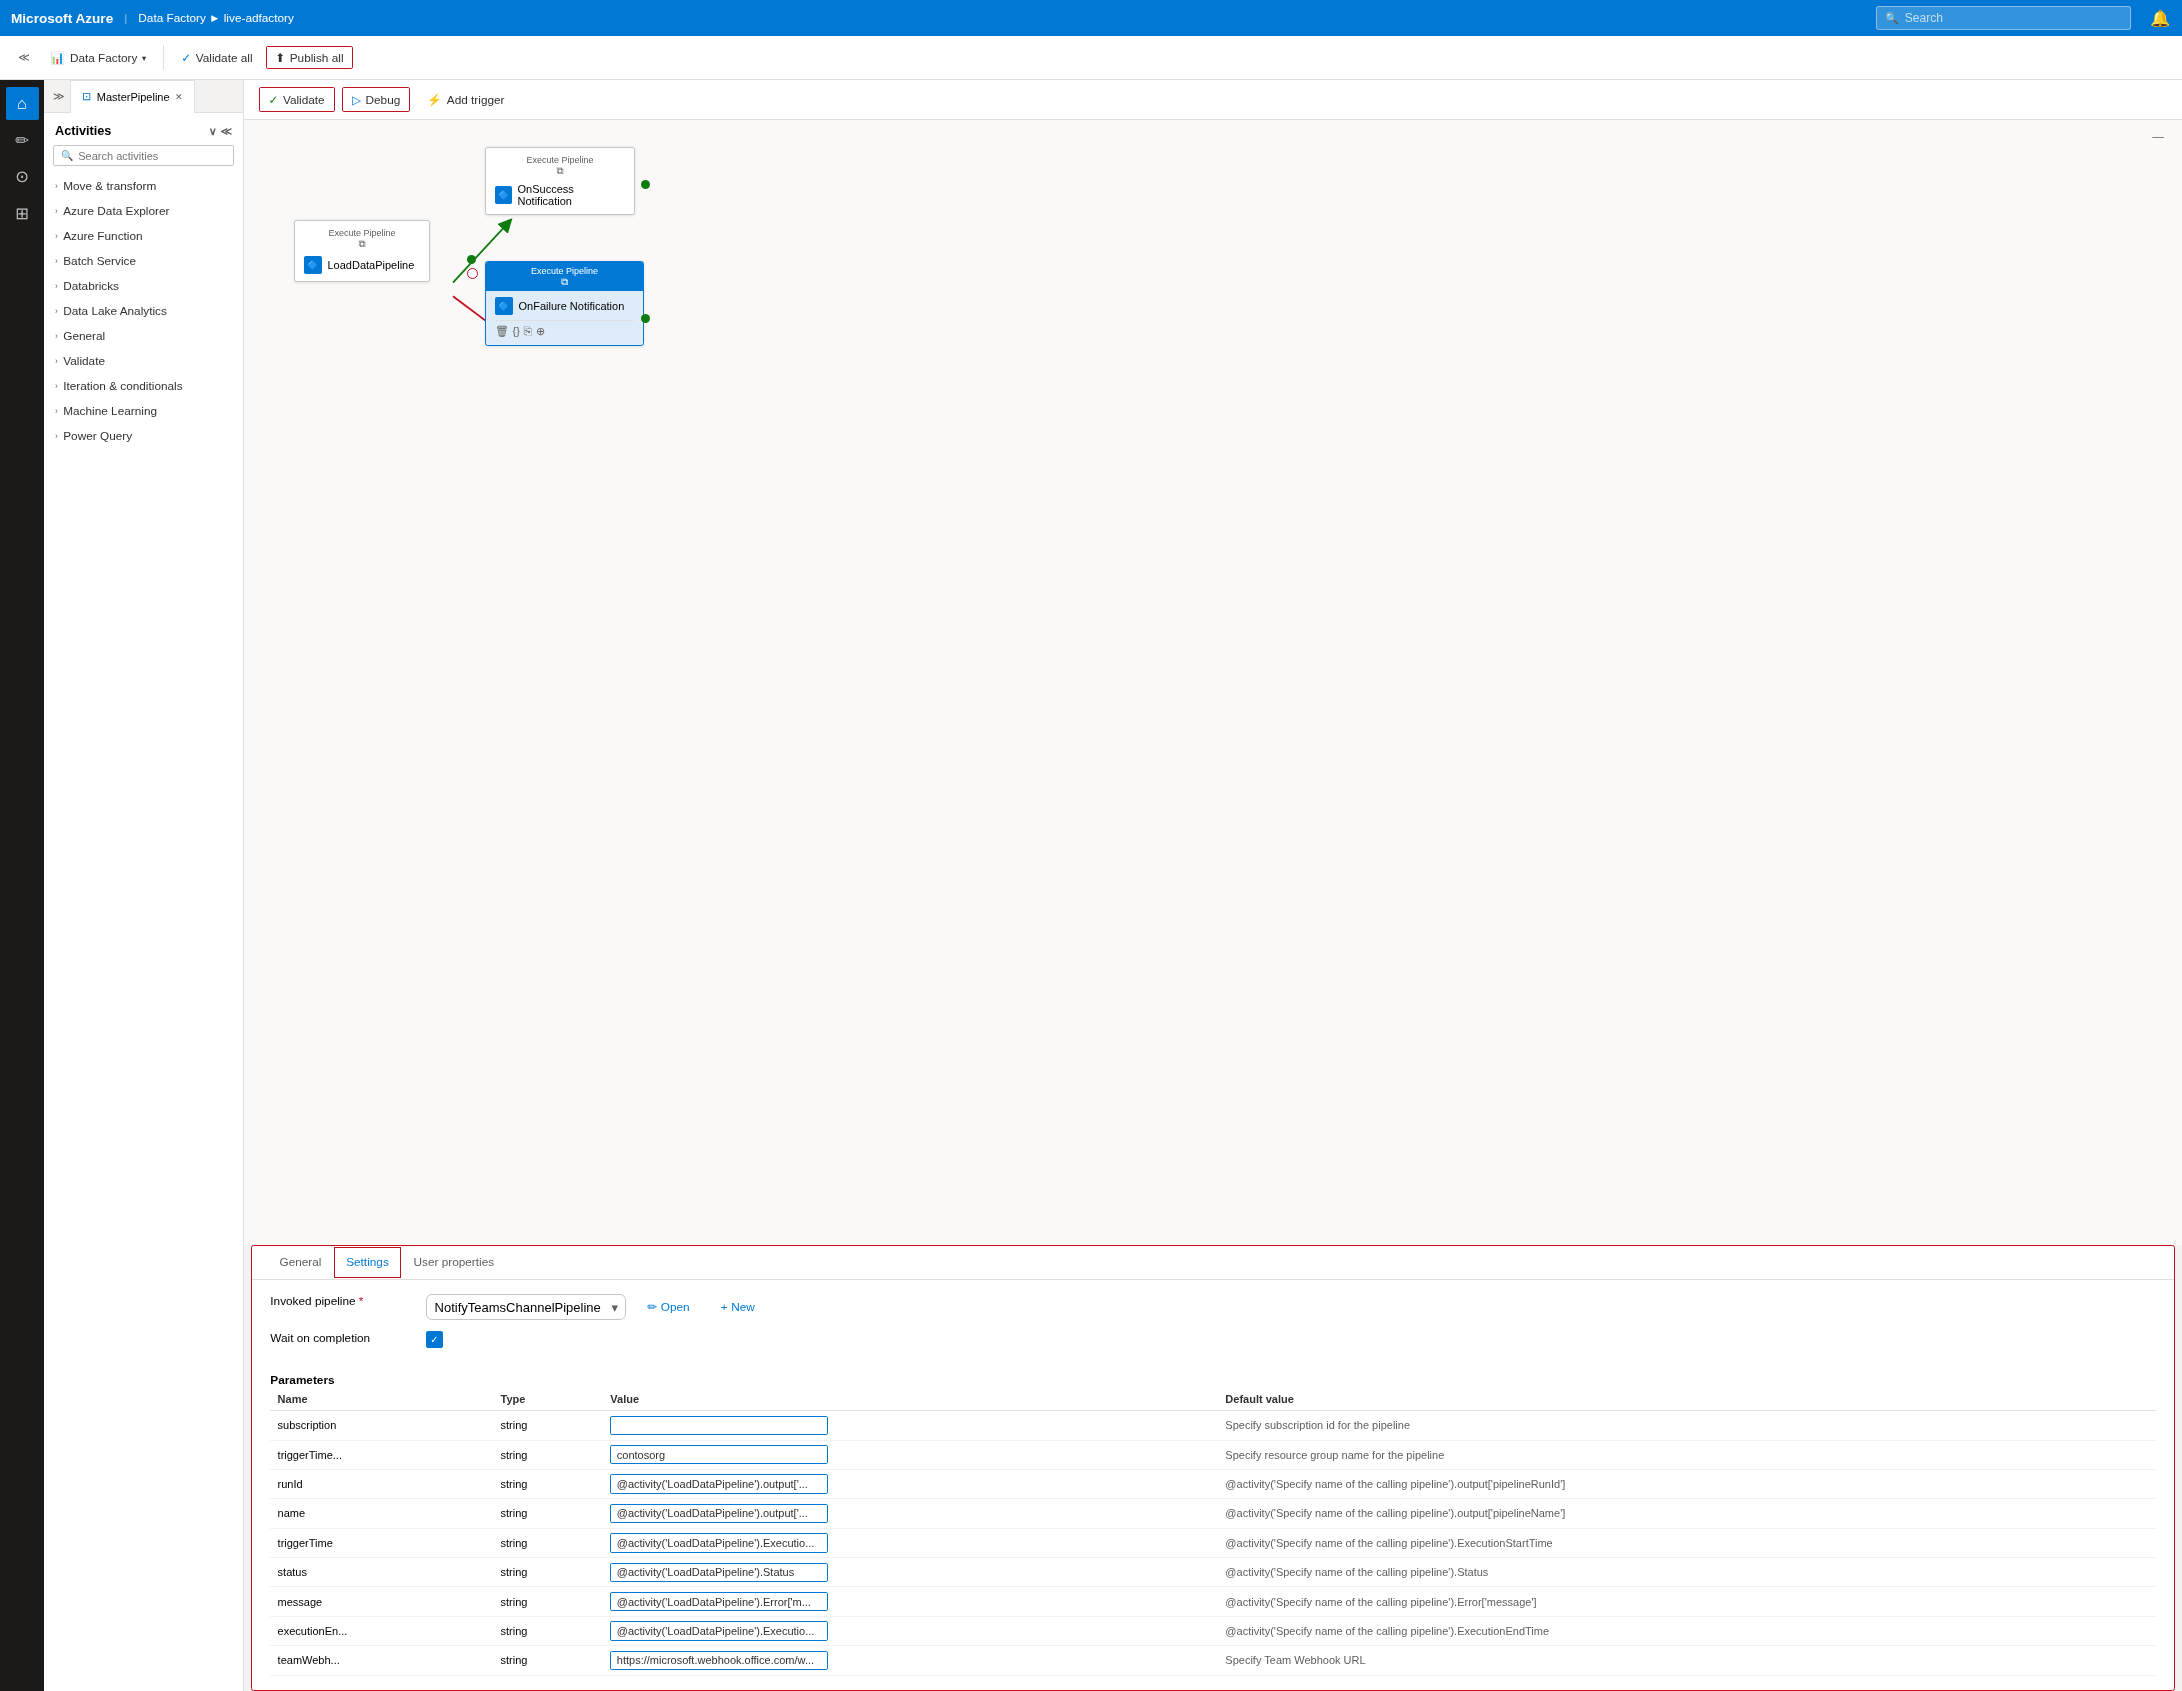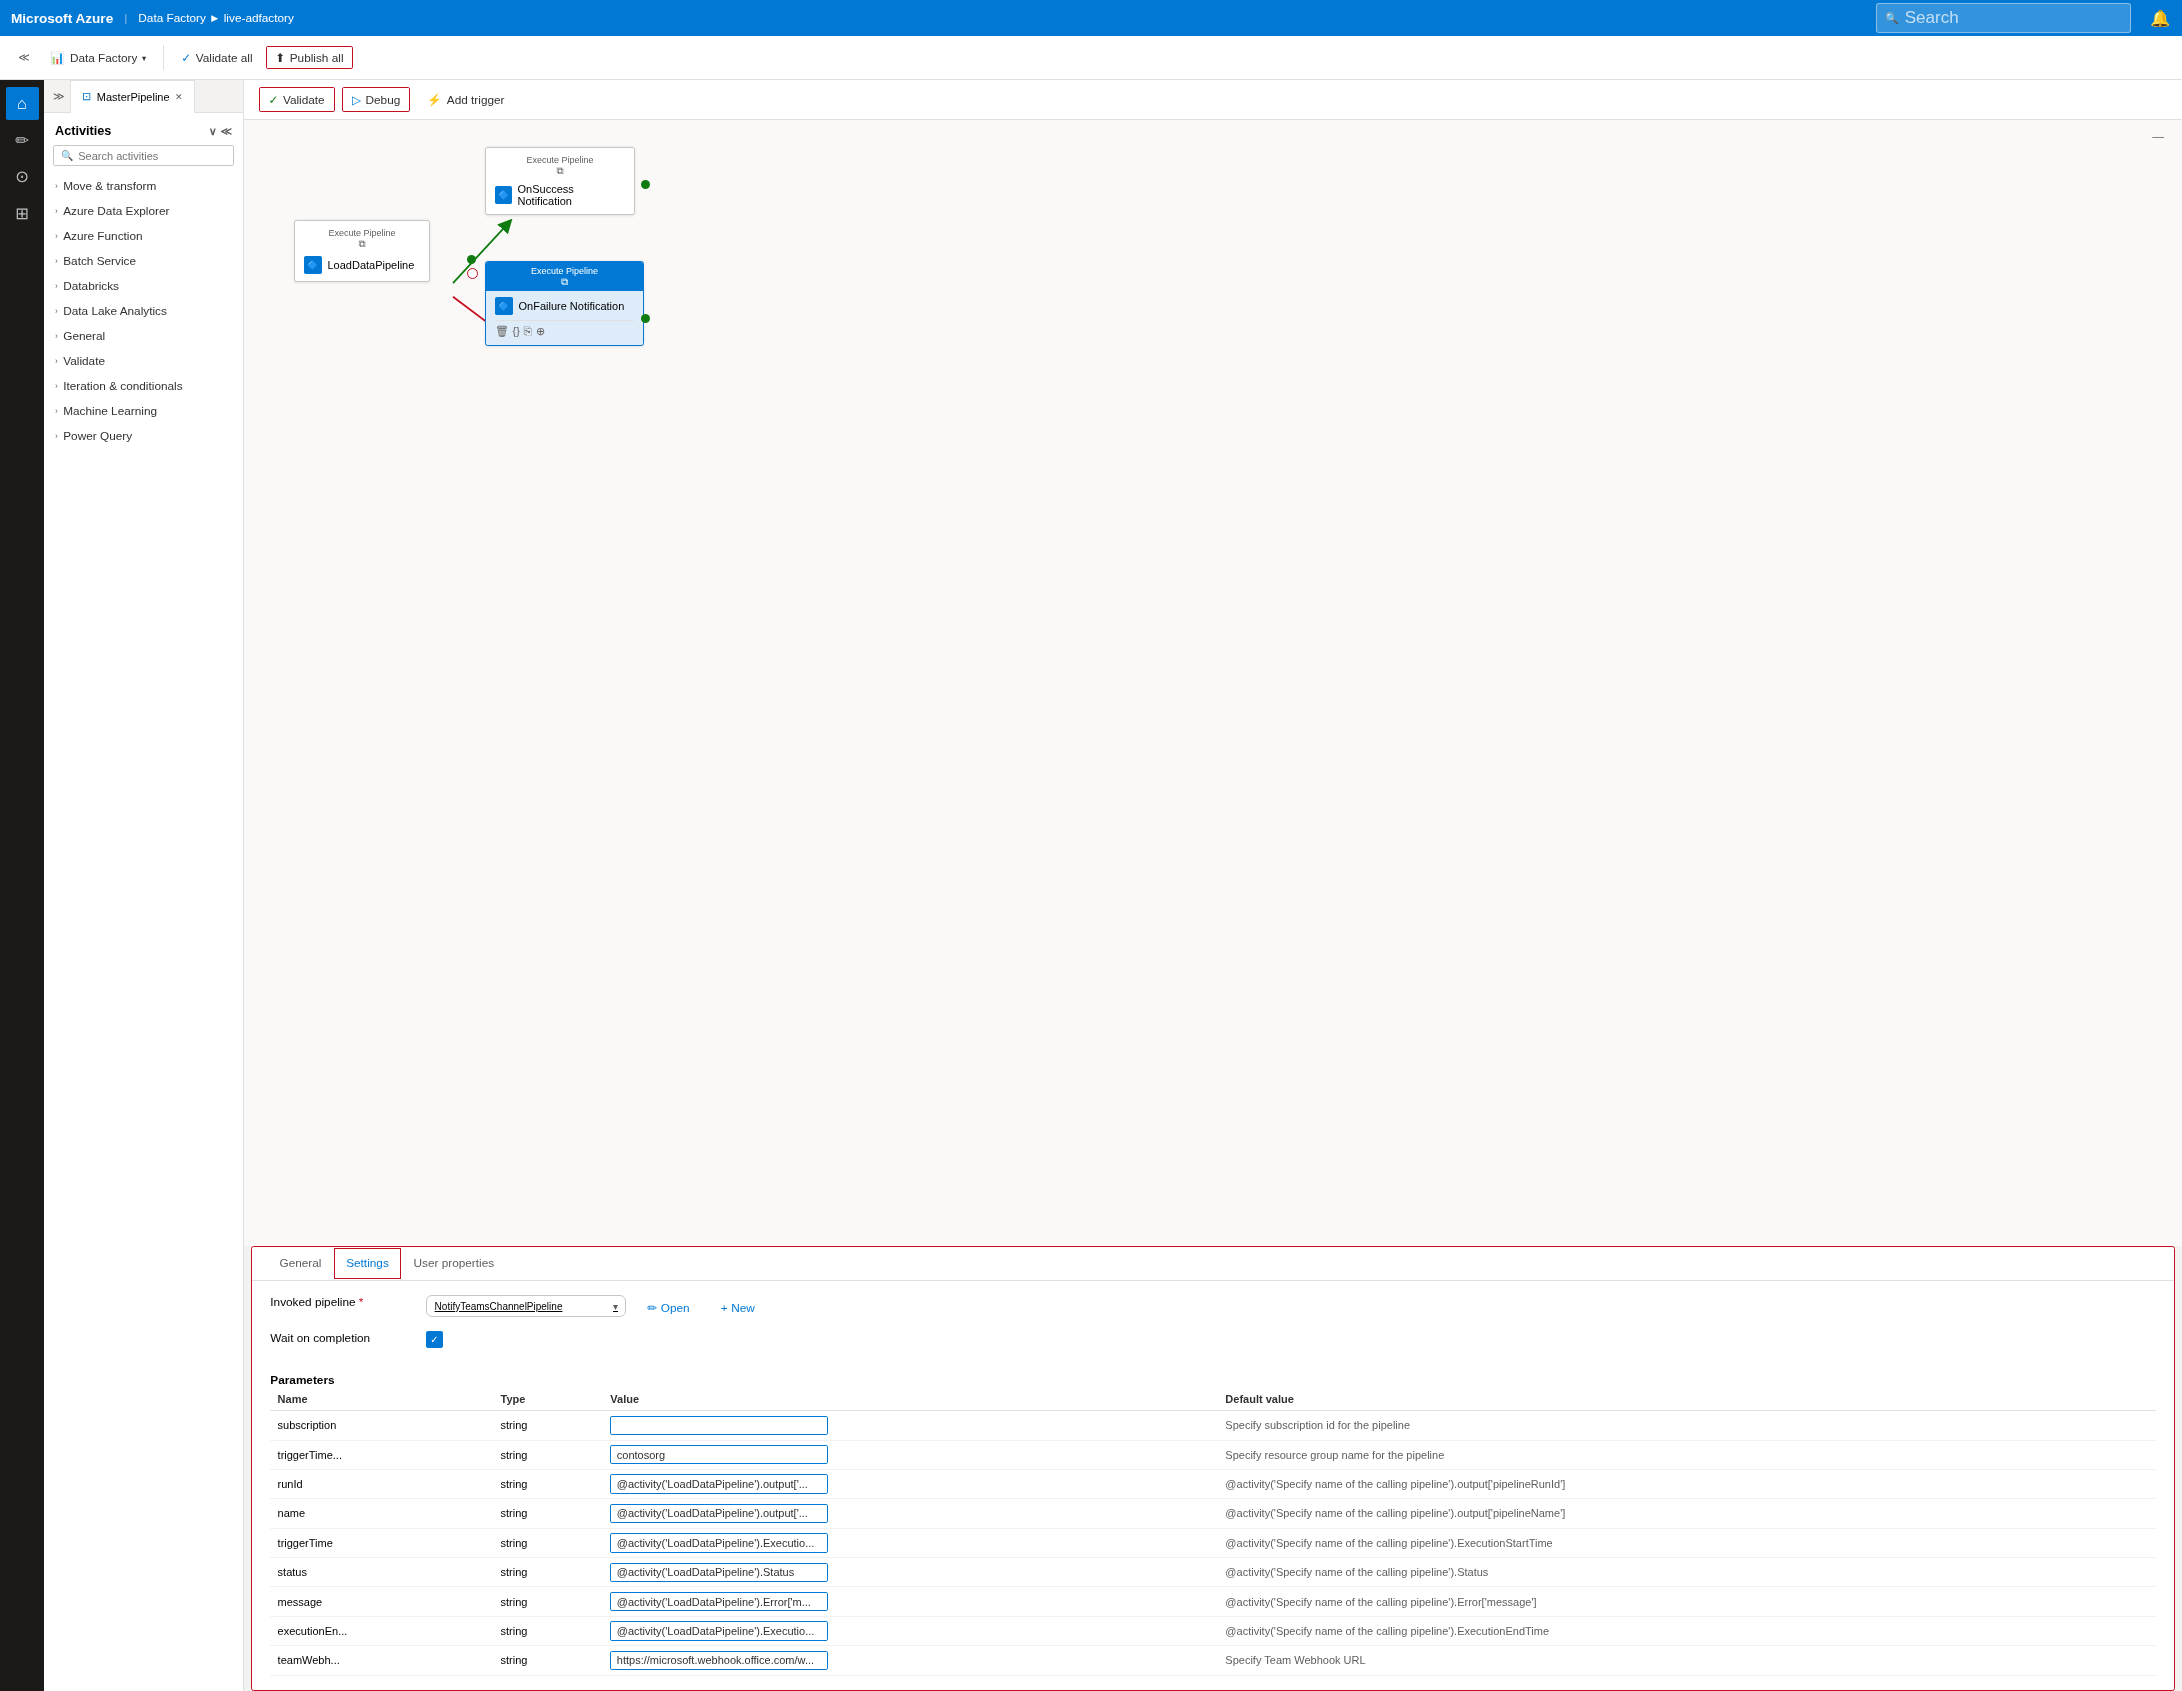--- a/index.html
+++ b/index.html
@@ -28,21 +28,21 @@
       width: 255px;
       display: flex;
       align-items: center;
       gap: 5.5px;
     }
     .top-nav .search-box input {
       background: transparent;
       border: none;
       outline: none;
       color: white;
-      font-size: 17px;
+      font-size: 12px;
       width: 100%;
     }
     .top-nav .search-box input::placeholder { color: rgba(255,255,255,0.7); }
     .top-nav .notification { margin-left: 9px; font-size: 16.4px; cursor: pointer; }
 
     
     .toolbar {
       background: white;
       height: 44px;
       display: flex;
@@ -258,28 +258,27 @@
     .settings-label {
       font-size: 11.8px;
       font-weight: 500;
       min-width: 145px;
     }
     .settings-label .required { color: #c50f1f; }
     .settings-select {
       border: 0.9px solid #c8c6c4;
       border-radius: 6px;
       padding: 4.5px 7.3px;
-      font-size: 10px;
+      font-size: 13px;
       min-width: 200px;
       display: flex;
       align-items: center;
       justify-content: space-between;
       cursor: pointer;
       background: white;
-      text-decoration: underline;
     }
     .settings-select .chevron { color: #605e5c; }
     .settings-action-btn {
       display: flex;
       align-items: center;
       gap: 3.6px;
       padding: 4.5px 9px;
       border: 0.9px solid transparent;
       border-radius: 1.8px;
       cursor: pointer;

